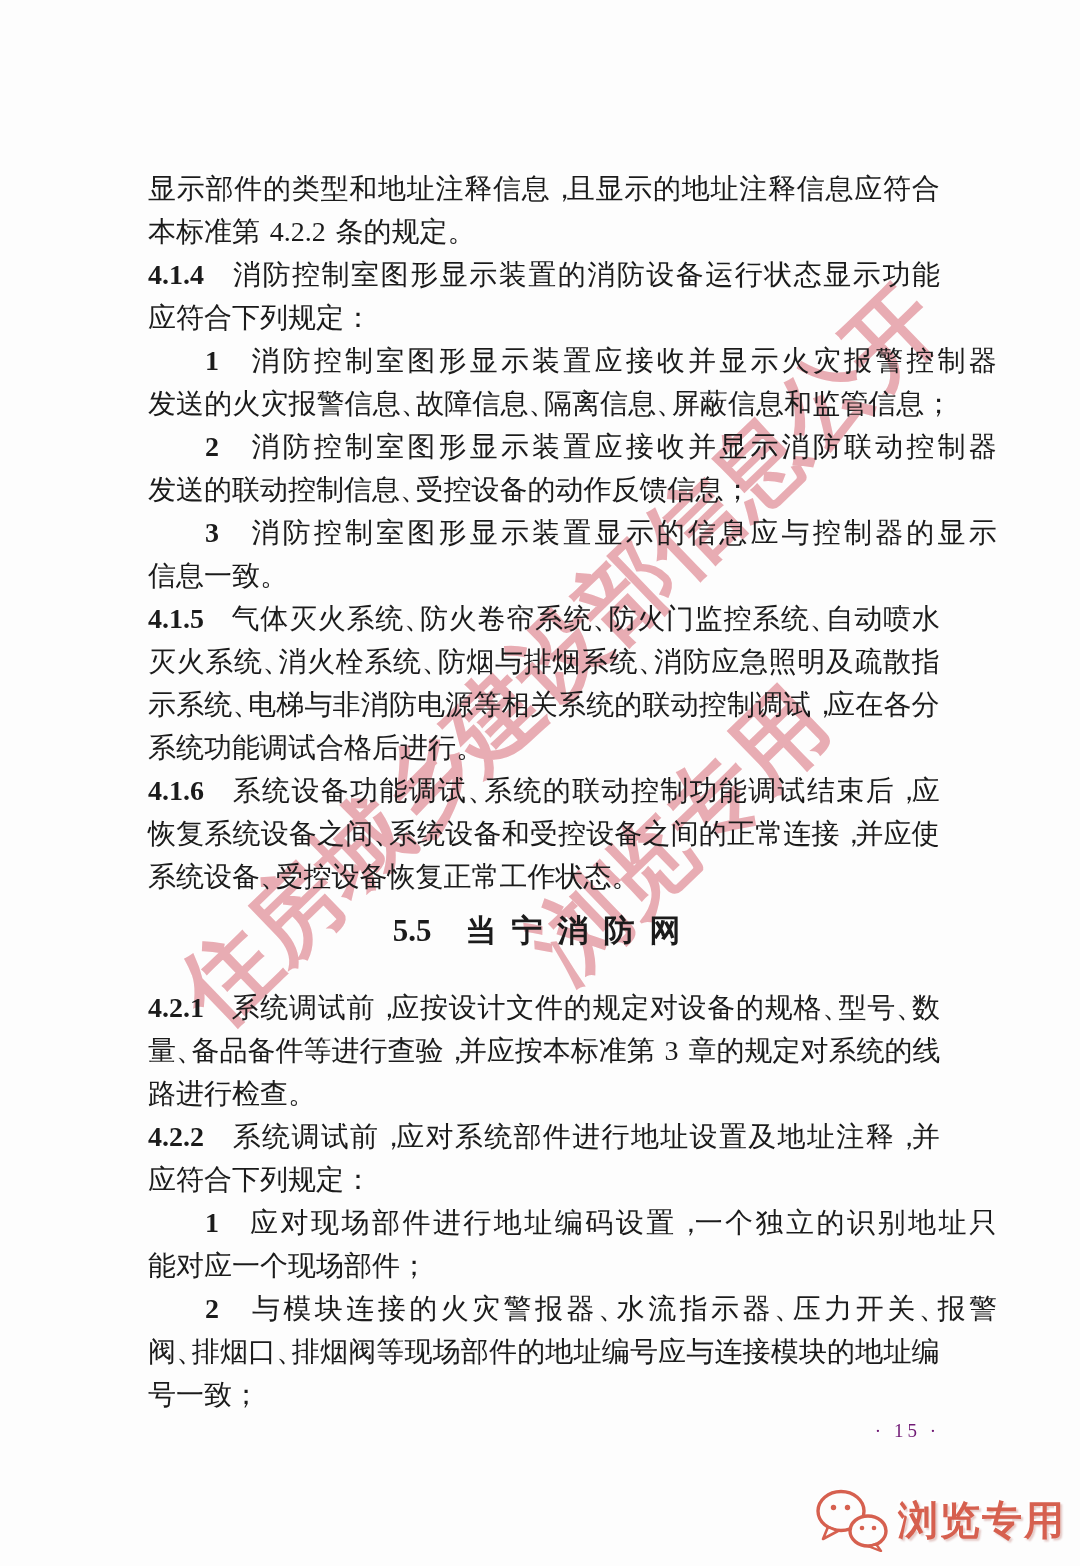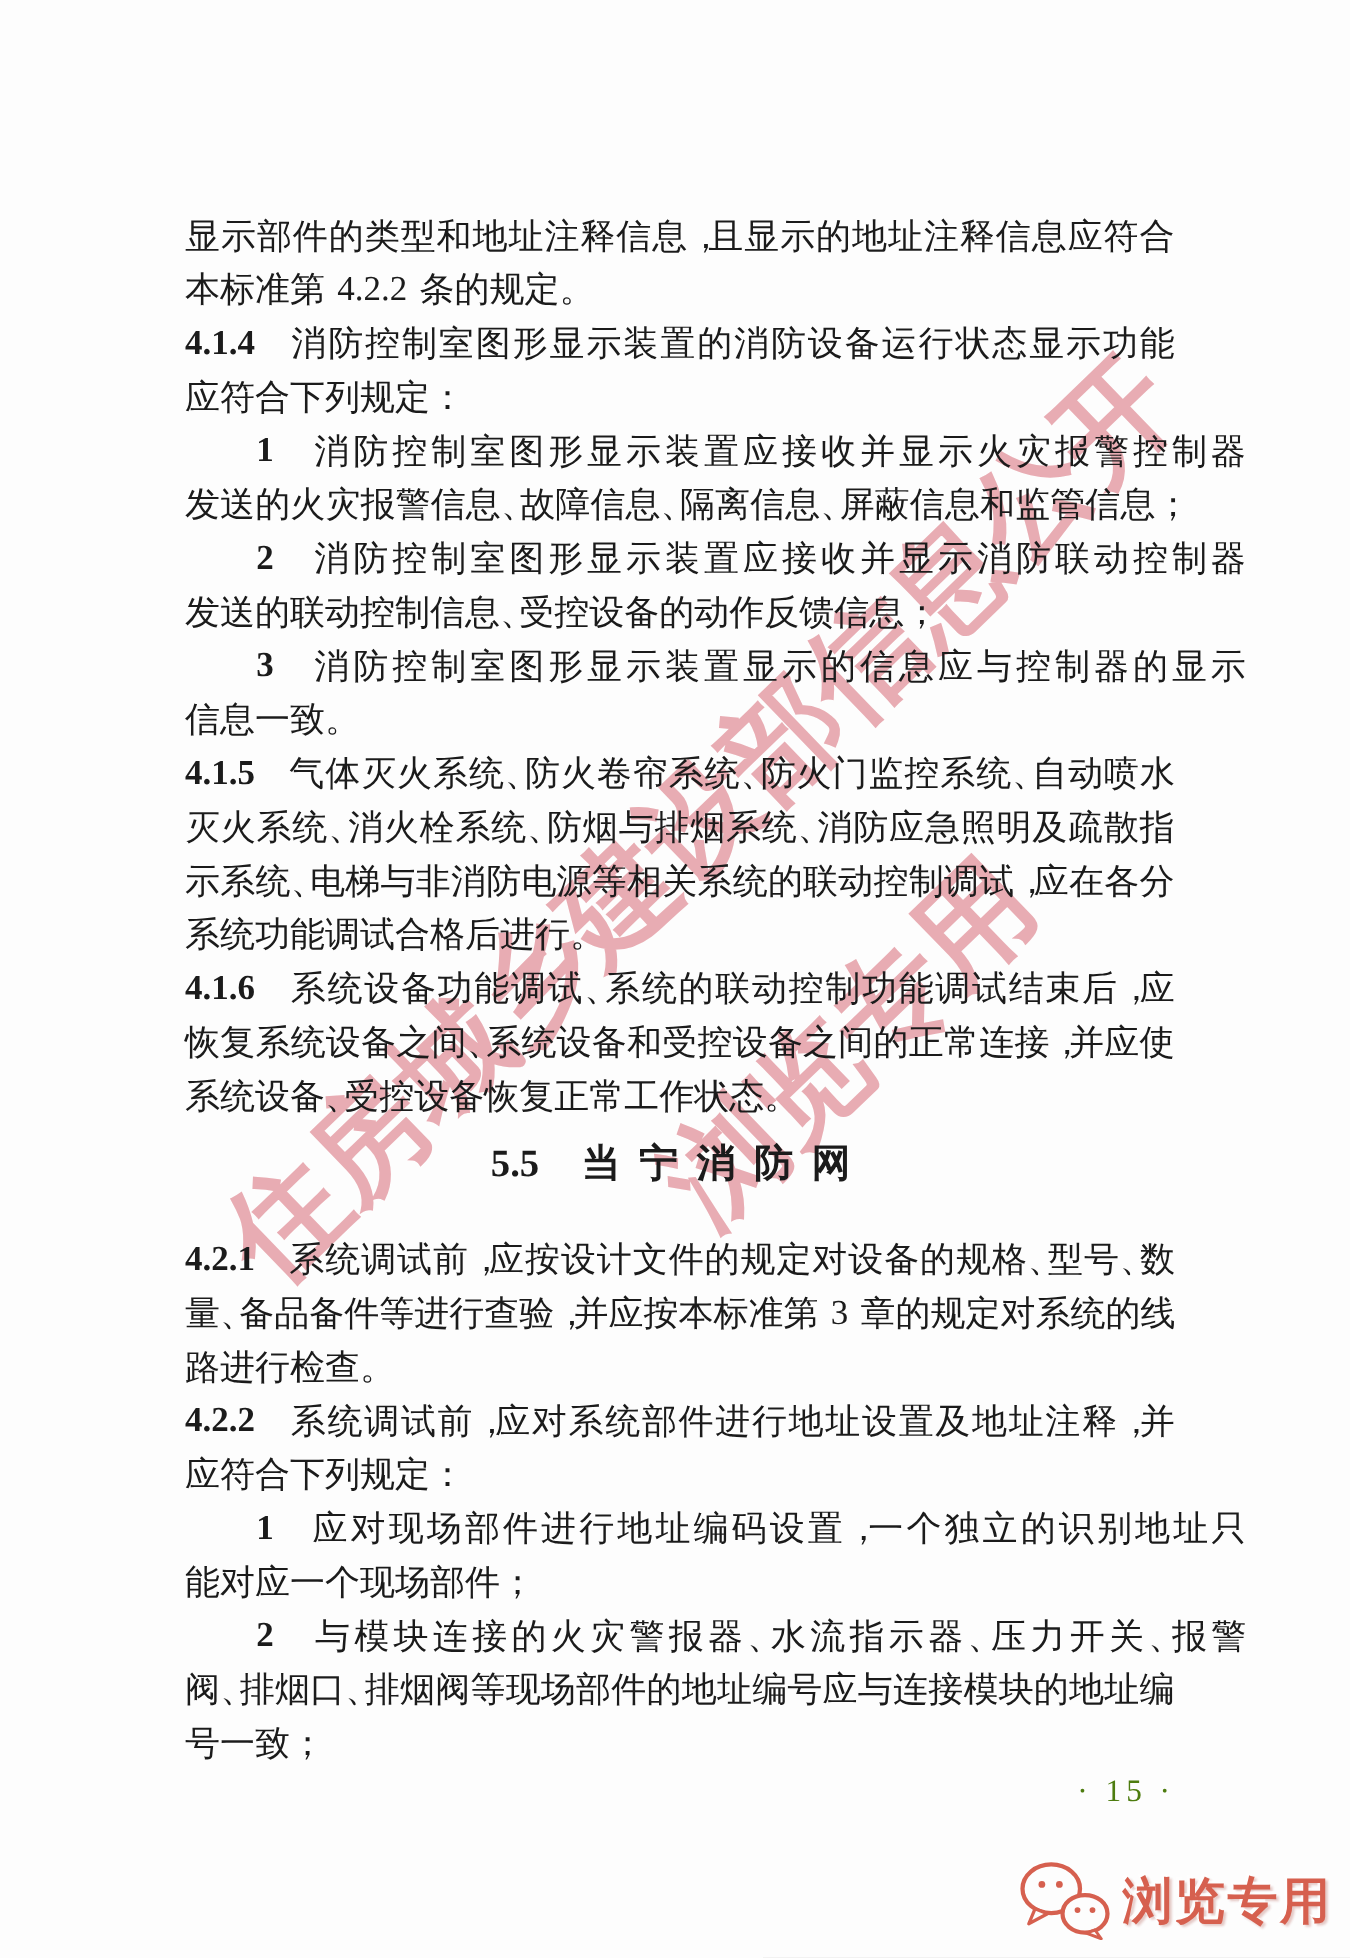--- a/index.html
+++ b/index.html
@@ -53,22 +53,22 @@
     left:148px;top:906px;width:792px;height:50px;
     display:flex;align-items:center;justify-content:center;
     font-weight:bold;font-size:31px;z-index:2;
   }
   .heading .hnum{margin-right:30px;}
   .heading .htitle{letter-spacing:15px;padding-left:4px;}
   
   .pageno{
     position:absolute;
     top:1420px;right:140px;
-    font-size:25px;letter-spacing:4px;
-    z-index:2;color:#4d7c0f;margin-left:27px;
+    font-size:19px;letter-spacing:4px;
+    z-index:2;color:#701a75;margin-left:27px;
   }
   
   .logo{
     position:absolute;
     right:14px;bottom:14px;
     display:flex;align-items:center;gap:8px;
     z-index:3;
     color:#d14b38;
     opacity:.88;
   }

